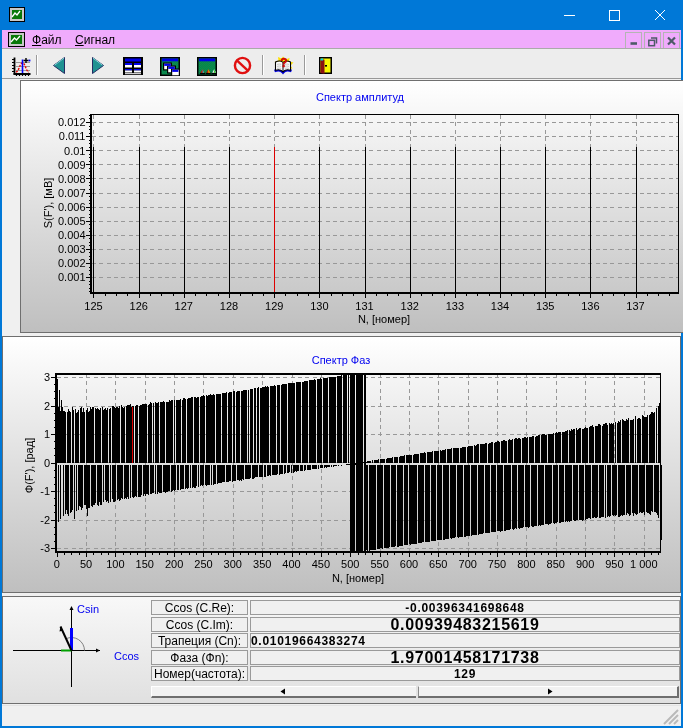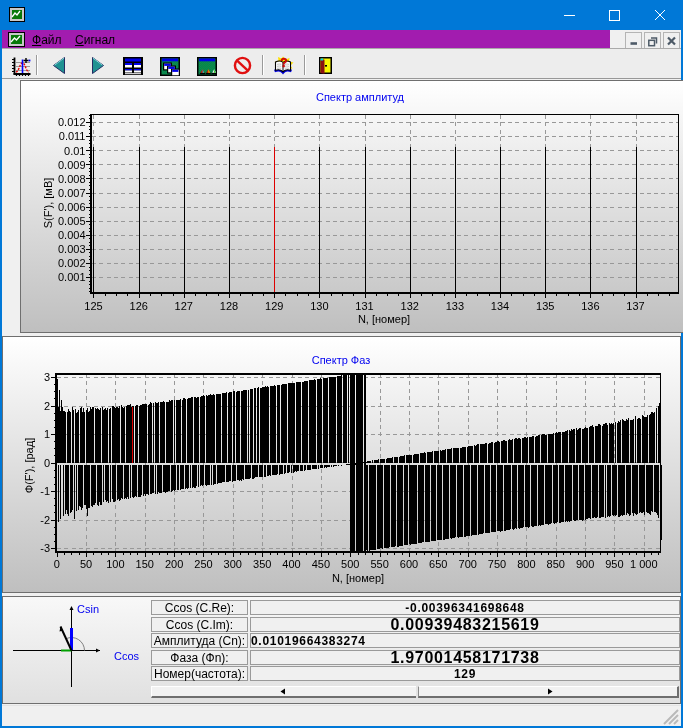--- a/index.html
+++ b/index.html
@@ -16,21 +16,21 @@
   <rect x="3" y="3" width="10" height="9" fill="#087808"></rect>
   <path d="M3 10l3 -4l2 2l3 -4" stroke="#fff" stroke-width="1.3" fill="none"></path>
  </svg>
  <svg class="abs" style="left:558px;top:0" width="125" height="30" xmlns="http://www.w3.org/2000/svg" stroke="#fff" fill="none">
   <path d="M6 15.5h11" stroke-width="1"></path>
   <rect x="51.5" y="10.5" width="10" height="10" stroke-width="1"></rect>
   <path d="M97 10l10 10M107 10l-10 10" stroke-width="1"></path>
  </svg>
 </div>
 
-<div class="abs" style="left:2px;top:30px;width:608px;height:19px;background:#a21caf">
+<div class="abs" style="left:2px;top:30px;width:679px;height:19px;background:#f0abfc">
  <svg class="abs" style="left:6px;top:2px" width="17" height="15" xmlns="http://www.w3.org/2000/svg">
   <rect x="0" y="0" width="17" height="15" fill="#000"></rect>
   <rect x="1" y="1" width="15" height="13" fill="#c8c8c8"></rect>
   <rect x="3" y="3" width="11" height="9" fill="#087808"></rect>
   <path d="M3 10l3.5 -4l2 2l3.5 -4" stroke="#fff" stroke-width="1.3" fill="none"></path>
  </svg>
  <div class="abs" style="left:30px;top:3px;font-size:12px;color:#000"><u>Ф</u>айл</div>
  <div class="abs" style="left:73px;top:3px;font-size:12px;color:#000"><u>С</u>игнал</div>
  <div class="abs" style="left:623px;top:2px;width:17px;height:17px;border:1px solid #b4b4b4"></div>
  <div class="abs" style="left:642px;top:2px;width:17px;height:17px;border:1px solid #b4b4b4"></div>
@@ -579,21 +579,21 @@
       <path d="M68.5 31V53" stroke="#0000ff" stroke-width="3"></path>
       <path d="M68.5 53.5L57.5 29.5" stroke="#000" stroke-width="2"></path>
       <path d="M57.5 29.5l-1 5l3.5-1z" fill="#000"></path>
     </svg>
     <div class="abs" style="left:74px;top:6px;font-size:11px;color:#0000f0">Csin</div>
     <div class="abs" style="left:111px;top:53px;font-size:11px;color:#0000f0">Ccos</div>
     <div class="abs" style="left:148px;top:3px;width:97px;height:15px;border:1px solid #9a9a9a;background:#f0f0f0;font-size:12px;text-align:center;line-height:14px">Ccos (C.Re):</div>
     <div class="abs" style="left:247px;top:3px;width:430px;height:15px;border:1px solid #9a9a9a;background:#f0f0f0;font-size:12px;font-weight:bold;letter-spacing:0.7px;text-align:center;line-height:14px">-0.00396341698648</div>
     <div class="abs" style="left:148px;top:19.5px;width:97px;height:15px;border:1px solid #9a9a9a;background:#f0f0f0;font-size:12px;text-align:center;line-height:14px">Ccos (C.Im):</div>
     <div class="abs" style="left:247px;top:19.5px;width:430px;height:15px;border:1px solid #9a9a9a;background:#f0f0f0;font-size:16px;font-weight:bold;letter-spacing:0.7px;text-align:center;line-height:14px">0.00939483215619</div>
-    <div class="abs" style="left:148px;top:36px;width:97px;height:15px;border:1px solid #9a9a9a;background:#f0f0f0;font-size:12px;text-align:center;line-height:14px">Амплитуда (Cn):</div>
+    <div class="abs" style="left:148px;top:36px;width:97px;height:15px;border:1px solid #9a9a9a;background:#f0f0f0;font-size:12px;text-align:center;line-height:14px">Трапеция (Cn):</div>
     <div class="abs" style="left:247px;top:36px;width:430px;height:15px;border:1px solid #9a9a9a;background:#f0f0f0;font-size:12px;font-weight:bold;letter-spacing:0.7px;text-align:left;line-height:14px">0.01019664383274</div>
     <div class="abs" style="left:148px;top:52.5px;width:97px;height:15px;border:1px solid #9a9a9a;background:#f0f0f0;font-size:12px;text-align:center;line-height:14px">Фаза (Фn):</div>
     <div class="abs" style="left:247px;top:52.5px;width:430px;height:15px;border:1px solid #9a9a9a;background:#f0f0f0;font-size:16px;font-weight:bold;letter-spacing:0.7px;text-align:center;line-height:14px">1.97001458171738</div>
     <div class="abs" style="left:148px;top:69px;width:97px;height:15px;border:1px solid #9a9a9a;background:#f0f0f0;font-size:12px;text-align:center;line-height:14px">Номер(частота):</div>
     <div class="abs" style="left:247px;top:69px;width:430px;height:15px;border:1px solid #9a9a9a;background:#f0f0f0;font-size:12px;font-weight:bold;letter-spacing:0.7px;text-align:center;line-height:14px">129</div>
     <div class="abs" style="left:148px;top:89px;width:265px;height:12px;background:#f2f2f2;border-top:1px solid #fff;border-bottom:2px solid #6f6f6f;border-left:1px solid #fff"></div>
     <div class="abs" style="left:415px;top:89px;width:261px;height:12px;background:#f2f2f2;border-top:1px solid #fff;border-bottom:2px solid #6f6f6f;border-left:1px solid #8a8a8a;border-right:2px solid #6f6f6f"></div>
     <svg class="abs" style="left:148px;top:89px" width="528" height="12" xmlns="http://www.w3.org/2000/svg">
       <path d="M134 2.5v6l-4.5-3z" fill="#000"></path>
       <path d="M397 2.5v6l4.5-3z" fill="#000"></path>

